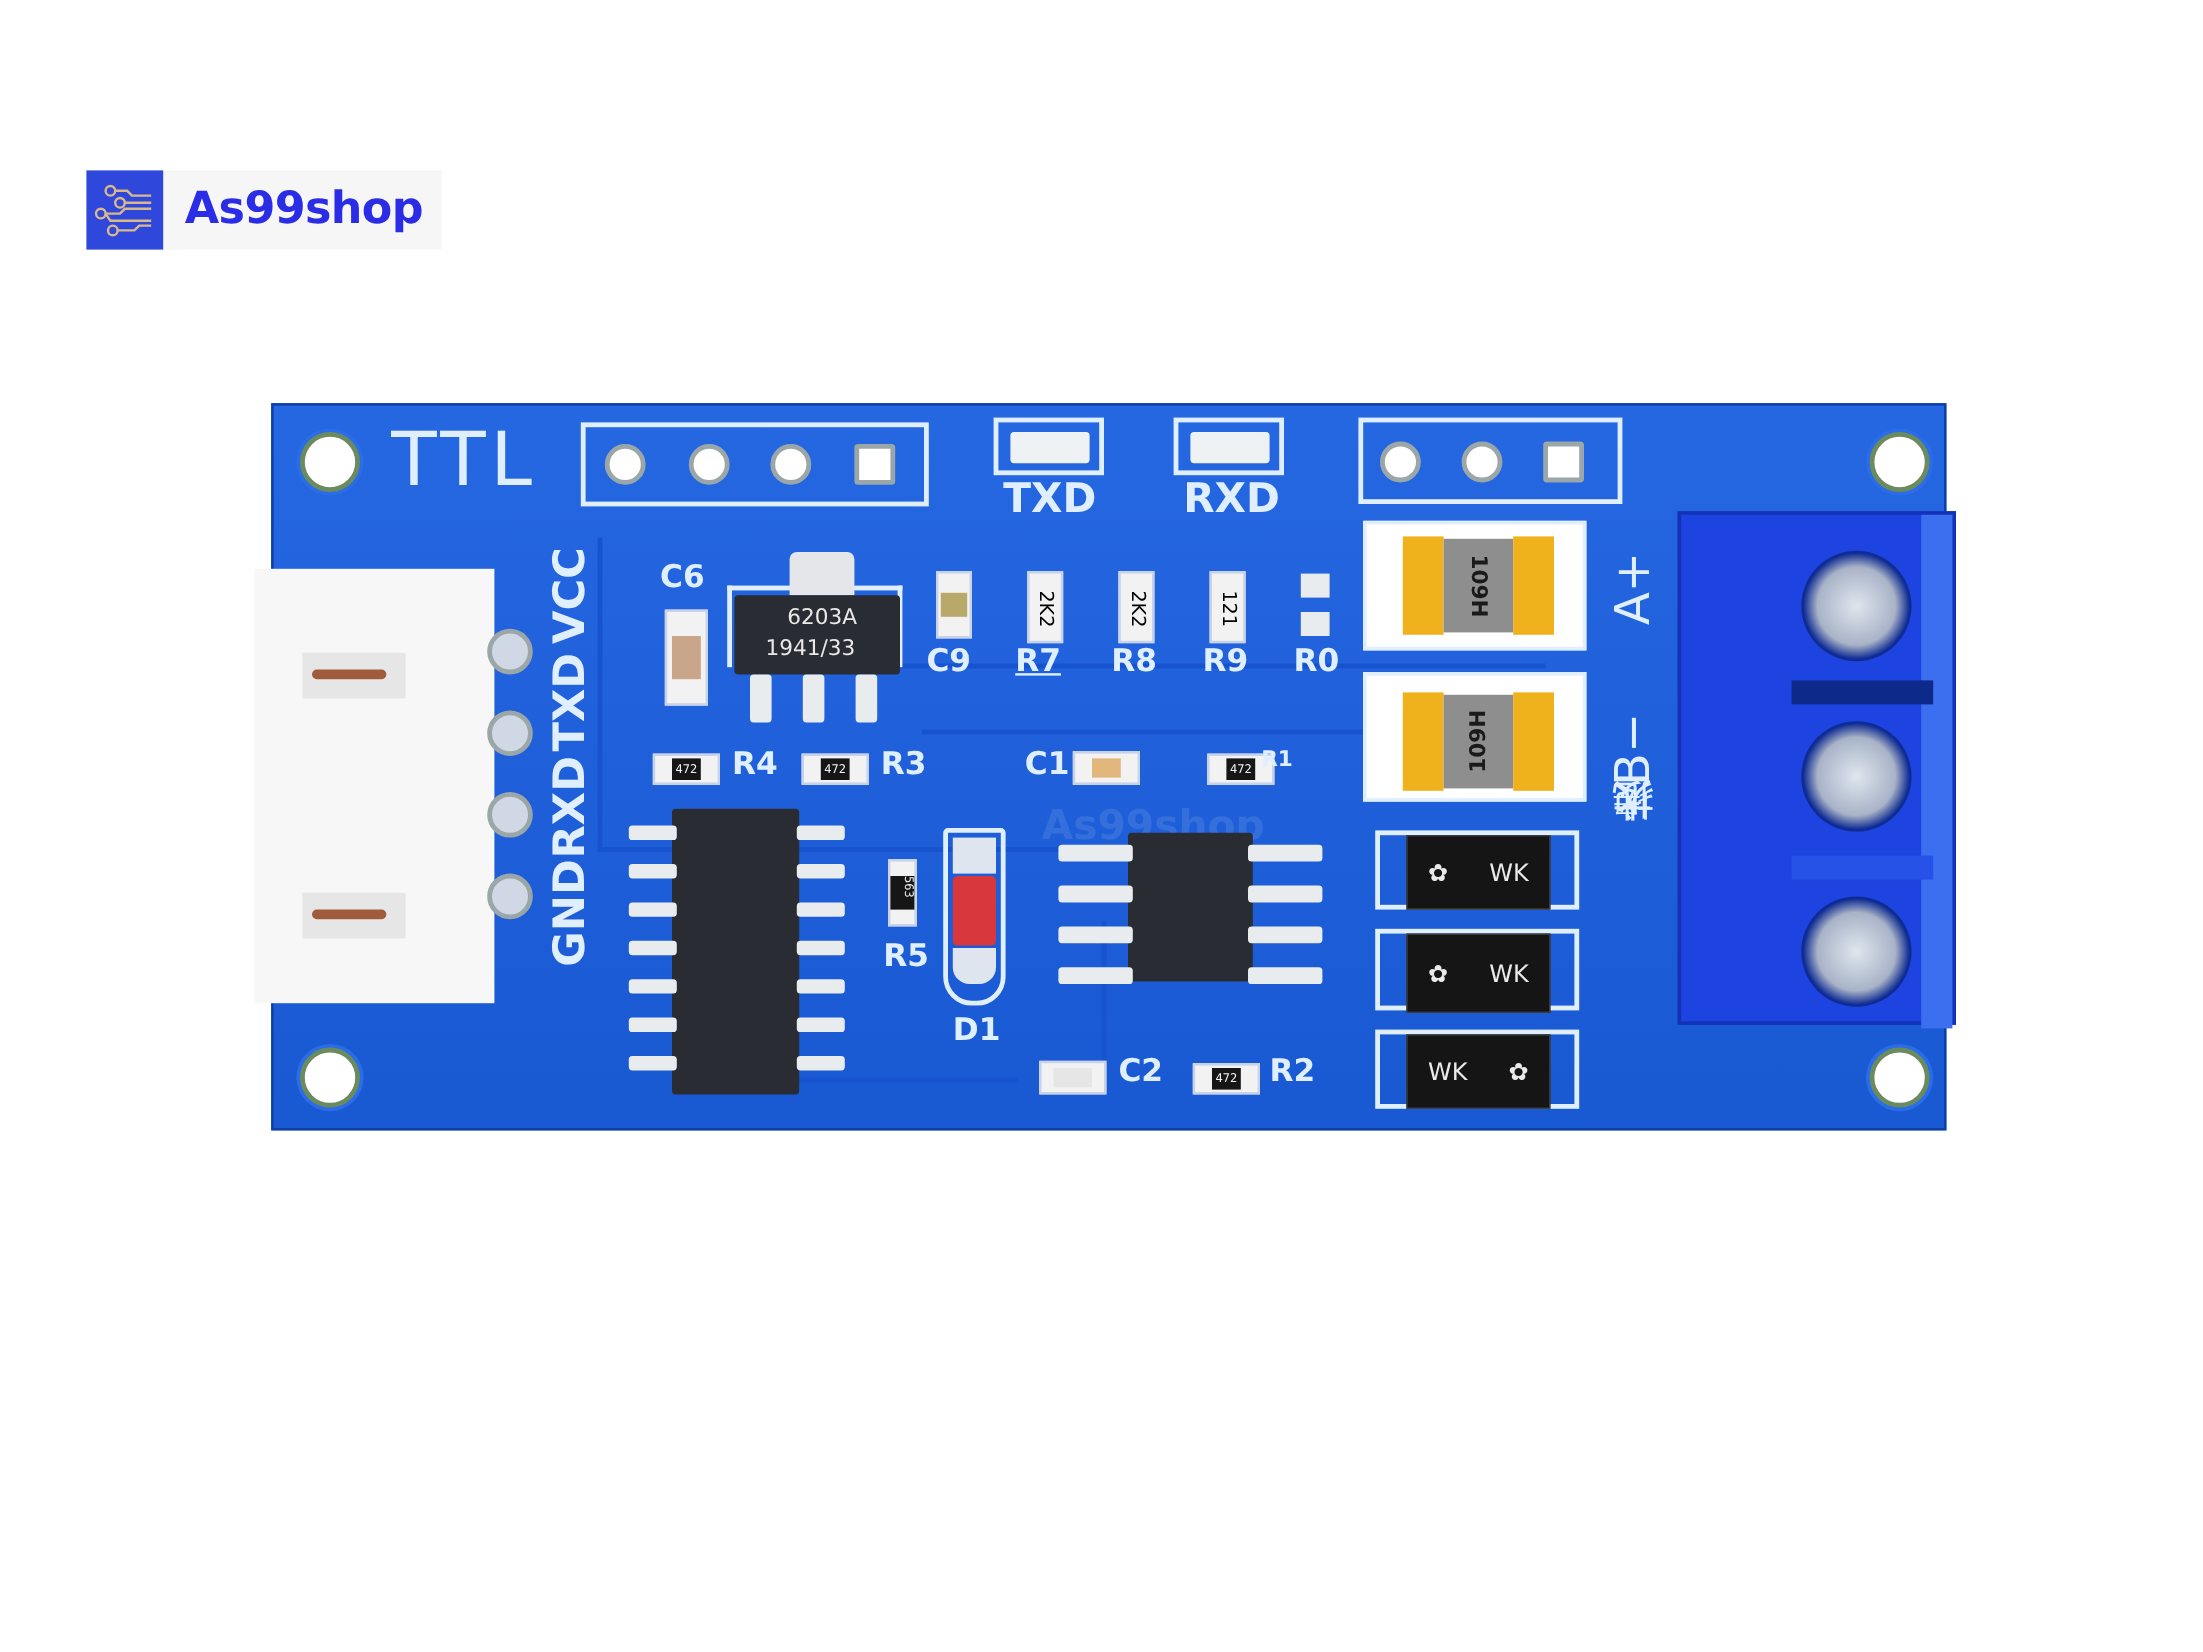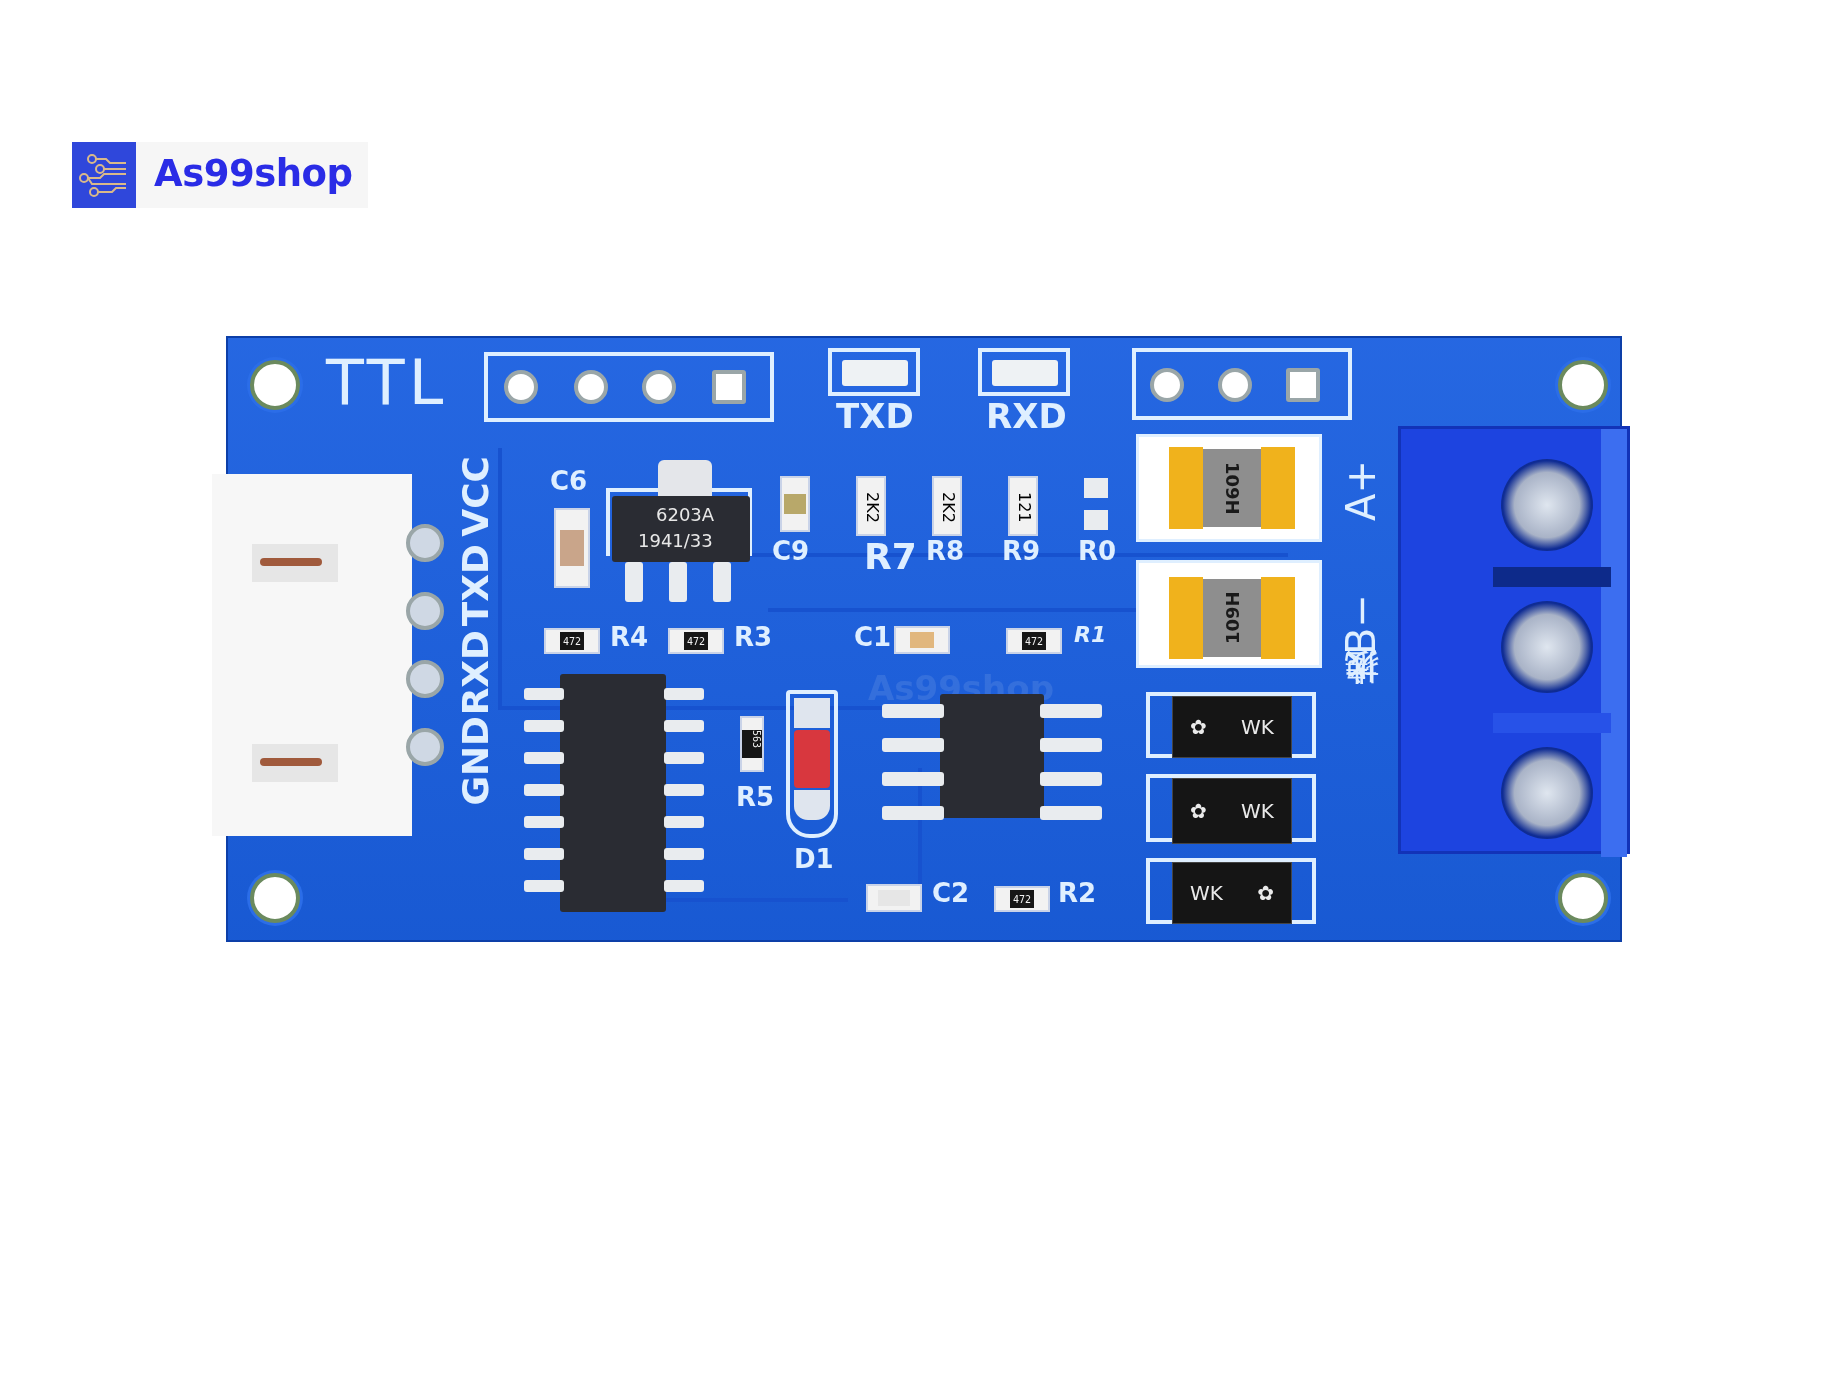--- a/index.html
+++ b/index.html
@@ -127,21 +127,21 @@
   <div class="abs lead" style="left:485px;top:224px;width:18px;height:40px;"></div>
 
   <div class="abs smd-r" style="left:552px;top:138px;width:30px;height:56px;">
     <div class="abs" style="left:2px;top:16px;width:22px;height:20px;background:#b8a86a;"></div>
   </div>
   <div class="abs silk" style="left:544px;top:198px;font-size:26px;">C9</div>
 
   <div class="abs smd-r" style="left:628px;top:138px;width:30px;height:60px;">
     <div class="abs vert-down" style="left:2px;top:14px;width:22px;height:28px;">2K2</div>
   </div>
-  <div class="abs silk" style="left:636px;top:198px;font-size:36px;">R7</div>
+  <div class="abs silk" style="left:618px;top:198px;font-size:26px;text-decoration:underline;">R7</div>
 
   <div class="abs smd-r" style="left:704px;top:138px;width:30px;height:60px;">
     <div class="abs vert-down" style="left:2px;top:14px;width:22px;height:28px;">2K2</div>
   </div>
   <div class="abs silk" style="left:698px;top:198px;font-size:26px;">R8</div>
 
   <div class="abs smd-r" style="left:780px;top:138px;width:30px;height:60px;">
     <div class="abs vert-down" style="left:2px;top:14px;width:22px;height:28px;">121</div>
   </div>
   <div class="abs silk" style="left:774px;top:198px;font-size:26px;">R9</div>
@@ -159,21 +159,21 @@
   </div>
   <div class="abs silk" style="left:506px;top:284px;font-size:26px;">R3</div>
 
   <div class="abs silk" style="left:626px;top:284px;font-size:26px;">C1</div>
   <div class="abs smd-r" style="left:666px;top:288px;width:56px;height:28px;">
     <div class="abs" style="left:14px;top:4px;width:24px;height:16px;background:#e1b77e;"></div>
   </div>
   <div class="abs smd-r" style="left:778px;top:290px;width:56px;height:26px;">
     <div class="abs body" style="left:14px;top:2px;width:24px;height:18px;">472</div>
   </div>
-  <div class="abs silk" style="left:846px;top:284px;font-size:22px;font-style:italic;">R1</div>
+  <div class="abs silk" style="left:823px;top:284px;font-size:18px;">R1</div>
 
   <div class="abs" style="left:640px;top:330px;font-size:34px;font-weight:bold;color:rgba(255,255,255,0.10);">As99shop</div>
 
   <div class="abs ic" style="left:332px;top:336px;width:106px;height:238px;"></div>
   <div class="abs lead" style="left:296px;top:350px;width:40px;height:12px;"></div>
   <div class="abs lead" style="left:296px;top:382px;width:40px;height:12px;"></div>
   <div class="abs lead" style="left:296px;top:414px;width:40px;height:12px;"></div>
   <div class="abs lead" style="left:296px;top:446px;width:40px;height:12px;"></div>
   <div class="abs lead" style="left:296px;top:478px;width:40px;height:12px;"></div>
   <div class="abs lead" style="left:296px;top:510px;width:40px;height:12px;"></div>

